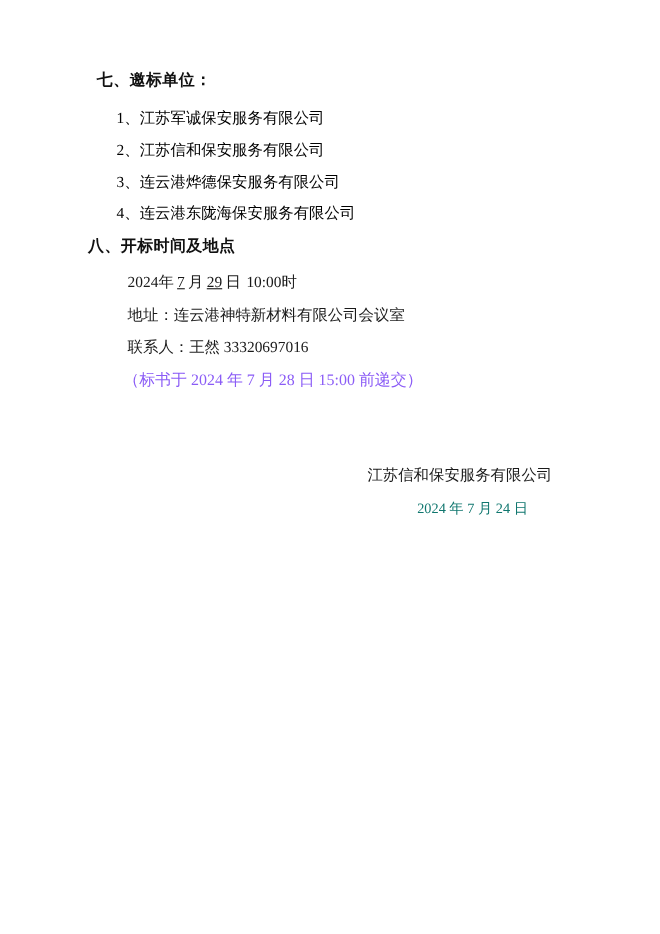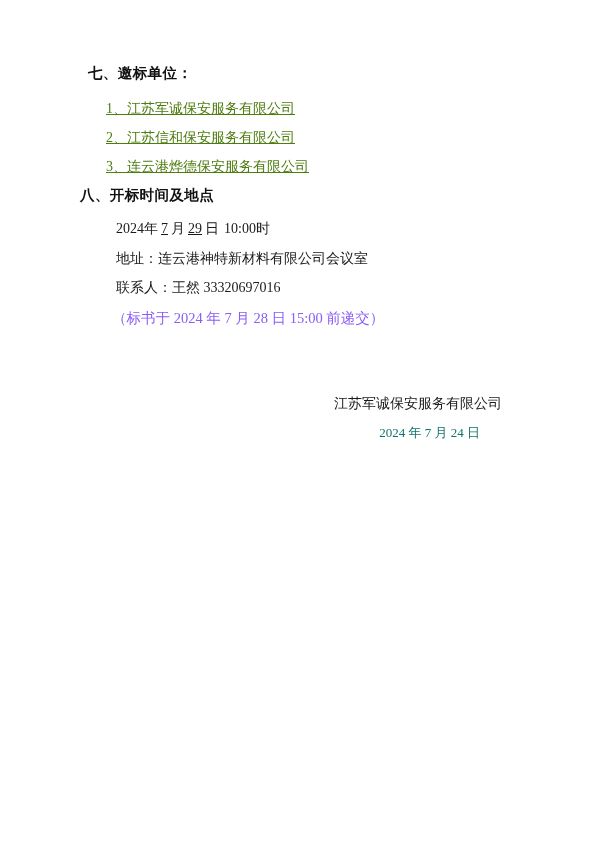--- a/index.html
+++ b/index.html
@@ -38,23 +38,22 @@
   }
   .list {
     margin: 0 0 4px 0;
     padding: 0;
     list-style: none;
   }
   .list li {
     font-size: 14px;
     line-height: 2.05;
     margin-left: 36px;
-    color: #4d7c0f;
+    color: #000000;
     white-space: nowrap;
-    text-decoration: underline;
   }
   .detail-block {
     margin: 0;
     padding: 0;
   }
   .detail-line {
     font-size: 14px;
     line-height: 2.1;
     margin-left: 46px;
     white-space: nowrap;
@@ -96,35 +95,36 @@
 <body>
 
 <div class="page">
 
   <div>
     <div class="section-heading">七、邀标单位：</div>
     <ul class="list">
       <li>1、江苏军诚保安服务有限公司</li>
       <li>2、江苏信和保安服务有限公司</li>
       <li>3、连云港烨德保安服务有限公司</li>
+      <li>4、连云港东陇海保安服务有限公司</li>
     </ul>
   </div>
 
   <div>
     <div class="section-heading second">八、开标时间及地点</div>
 
     <div class="detail-block">
       <div class="detail-line"><span>2024</span><span>年</span><span class="u">7</span><span>月</span><span class="u">29</span><span>日</span><span class="sp"></span><span>10:00</span><span>时</span></div>
 
       <div class="detail-line">地址：连云港神特新材料有限公司会议室</div>
 
       <div class="detail-line">联系人：王然 33320697016</div>
 
       <div class="note-line">（标书于 2024 年 7 月 28 日 15:00 前递交）</div>
     </div>
   </div>
 
   <div class="signature">
-    <div class="sign-company">江苏军诚保安服务有限公司</div>
+    <div class="sign-company">江苏信和保安服务有限公司</div>
     <div class="sign-date">2024 年 7 月 24 日</div>
   </div>
 
 </div>
 
 </body></html>

